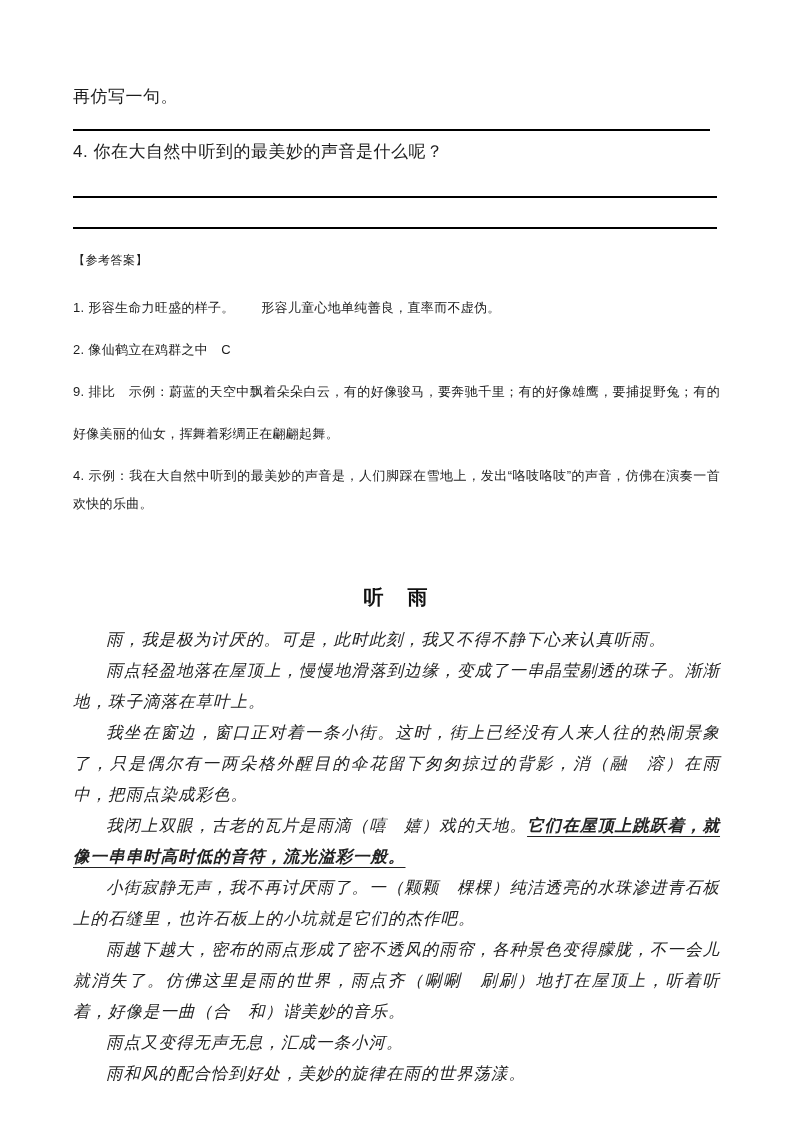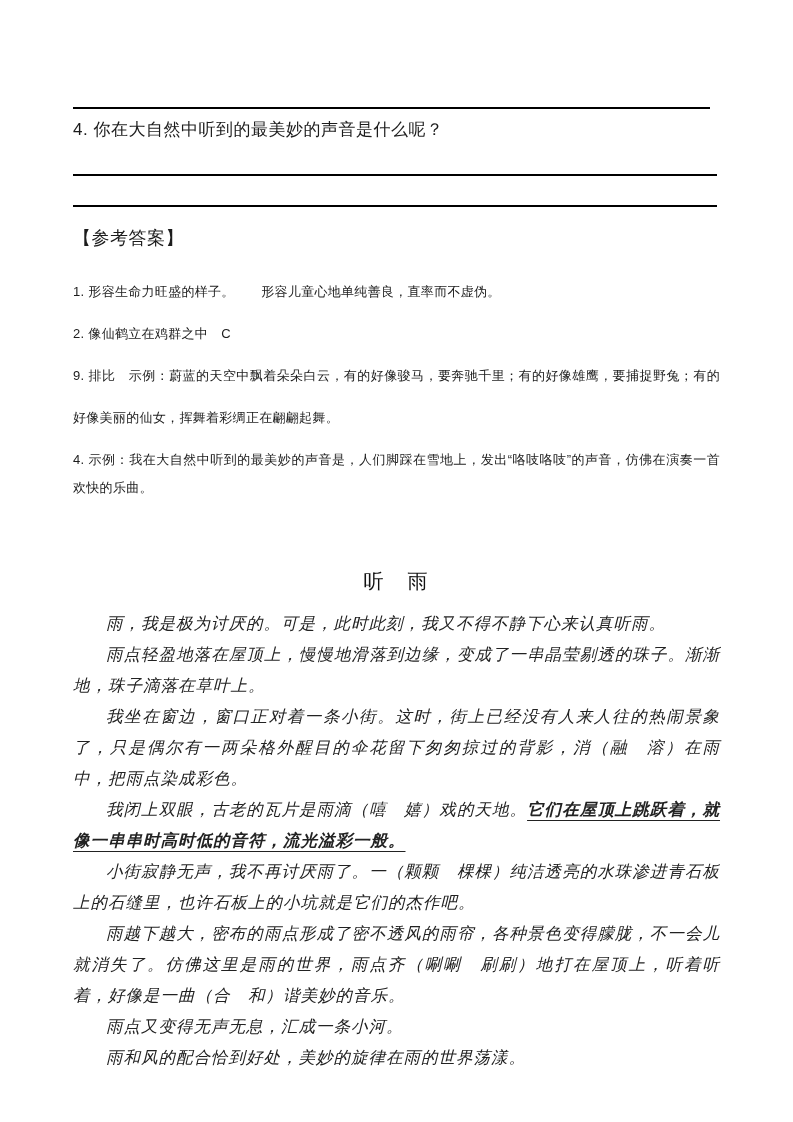--- a/index.html
+++ b/index.html
@@ -30,21 +30,21 @@
     height: 0;
     border-top: 2px solid #000000;
   }
   .blank-rule.first { width: 637px; margin-top: 21px; }
   .blank-rule.second { width: 644px; margin-top: 33px; }
   .blank-rule.third { width: 644px; margin-top: 29px; }
   .q4 { margin-top: 10px; }
   .answers-header {
     margin-top: 16px;
     font-family: Liberation Serif, serif;
-    font-size: 18px;
+    font-size: 12px;
     line-height: 30px;
     letter-spacing: 0.5px;
   }
   .answers p {
     font-family: "Liberation Sans", sans-serif;
     font-size: 13px;
     line-height: 42px;
     letter-spacing: 0.3px;
     margin: 0;
     text-align: justify;
@@ -52,21 +52,21 @@
   .answers p.tight {
     line-height: 28px;
     margin-top: 7px;
   }
   
   .passage-title {
     margin: 66px 0 0 0;
     text-align: center;
     font-family: "Liberation Sans", sans-serif;
     font-size: 20px;
-    font-weight: 400;
+    font-weight: 700;
     letter-spacing: 2px;
     color: #111111;
   }
   .passage {
     margin-top: 13px;
   }
   .passage p {
     margin: 0;
     font-family: "Liberation Serif", serif;
     font-style: italic;
@@ -81,20 +81,21 @@
     font-weight: bold;
     text-decoration: underline;
     text-underline-offset: 5px;
   }
 </style>
 </head>
 <body>
 
 <div class="page">
 
+  <p class="ws-text">再仿写一句。</p>
 
   <div class="blank-rule first"></div>
 
   <p class="ws-text q4">4. 你在大自然中听到的最美妙的声音是什么呢？</p>
 
   <div class="blank-rule second"></div>
 
   <div class="blank-rule third"></div>
 
   <p class="answers-header">【参考答案】</p>

